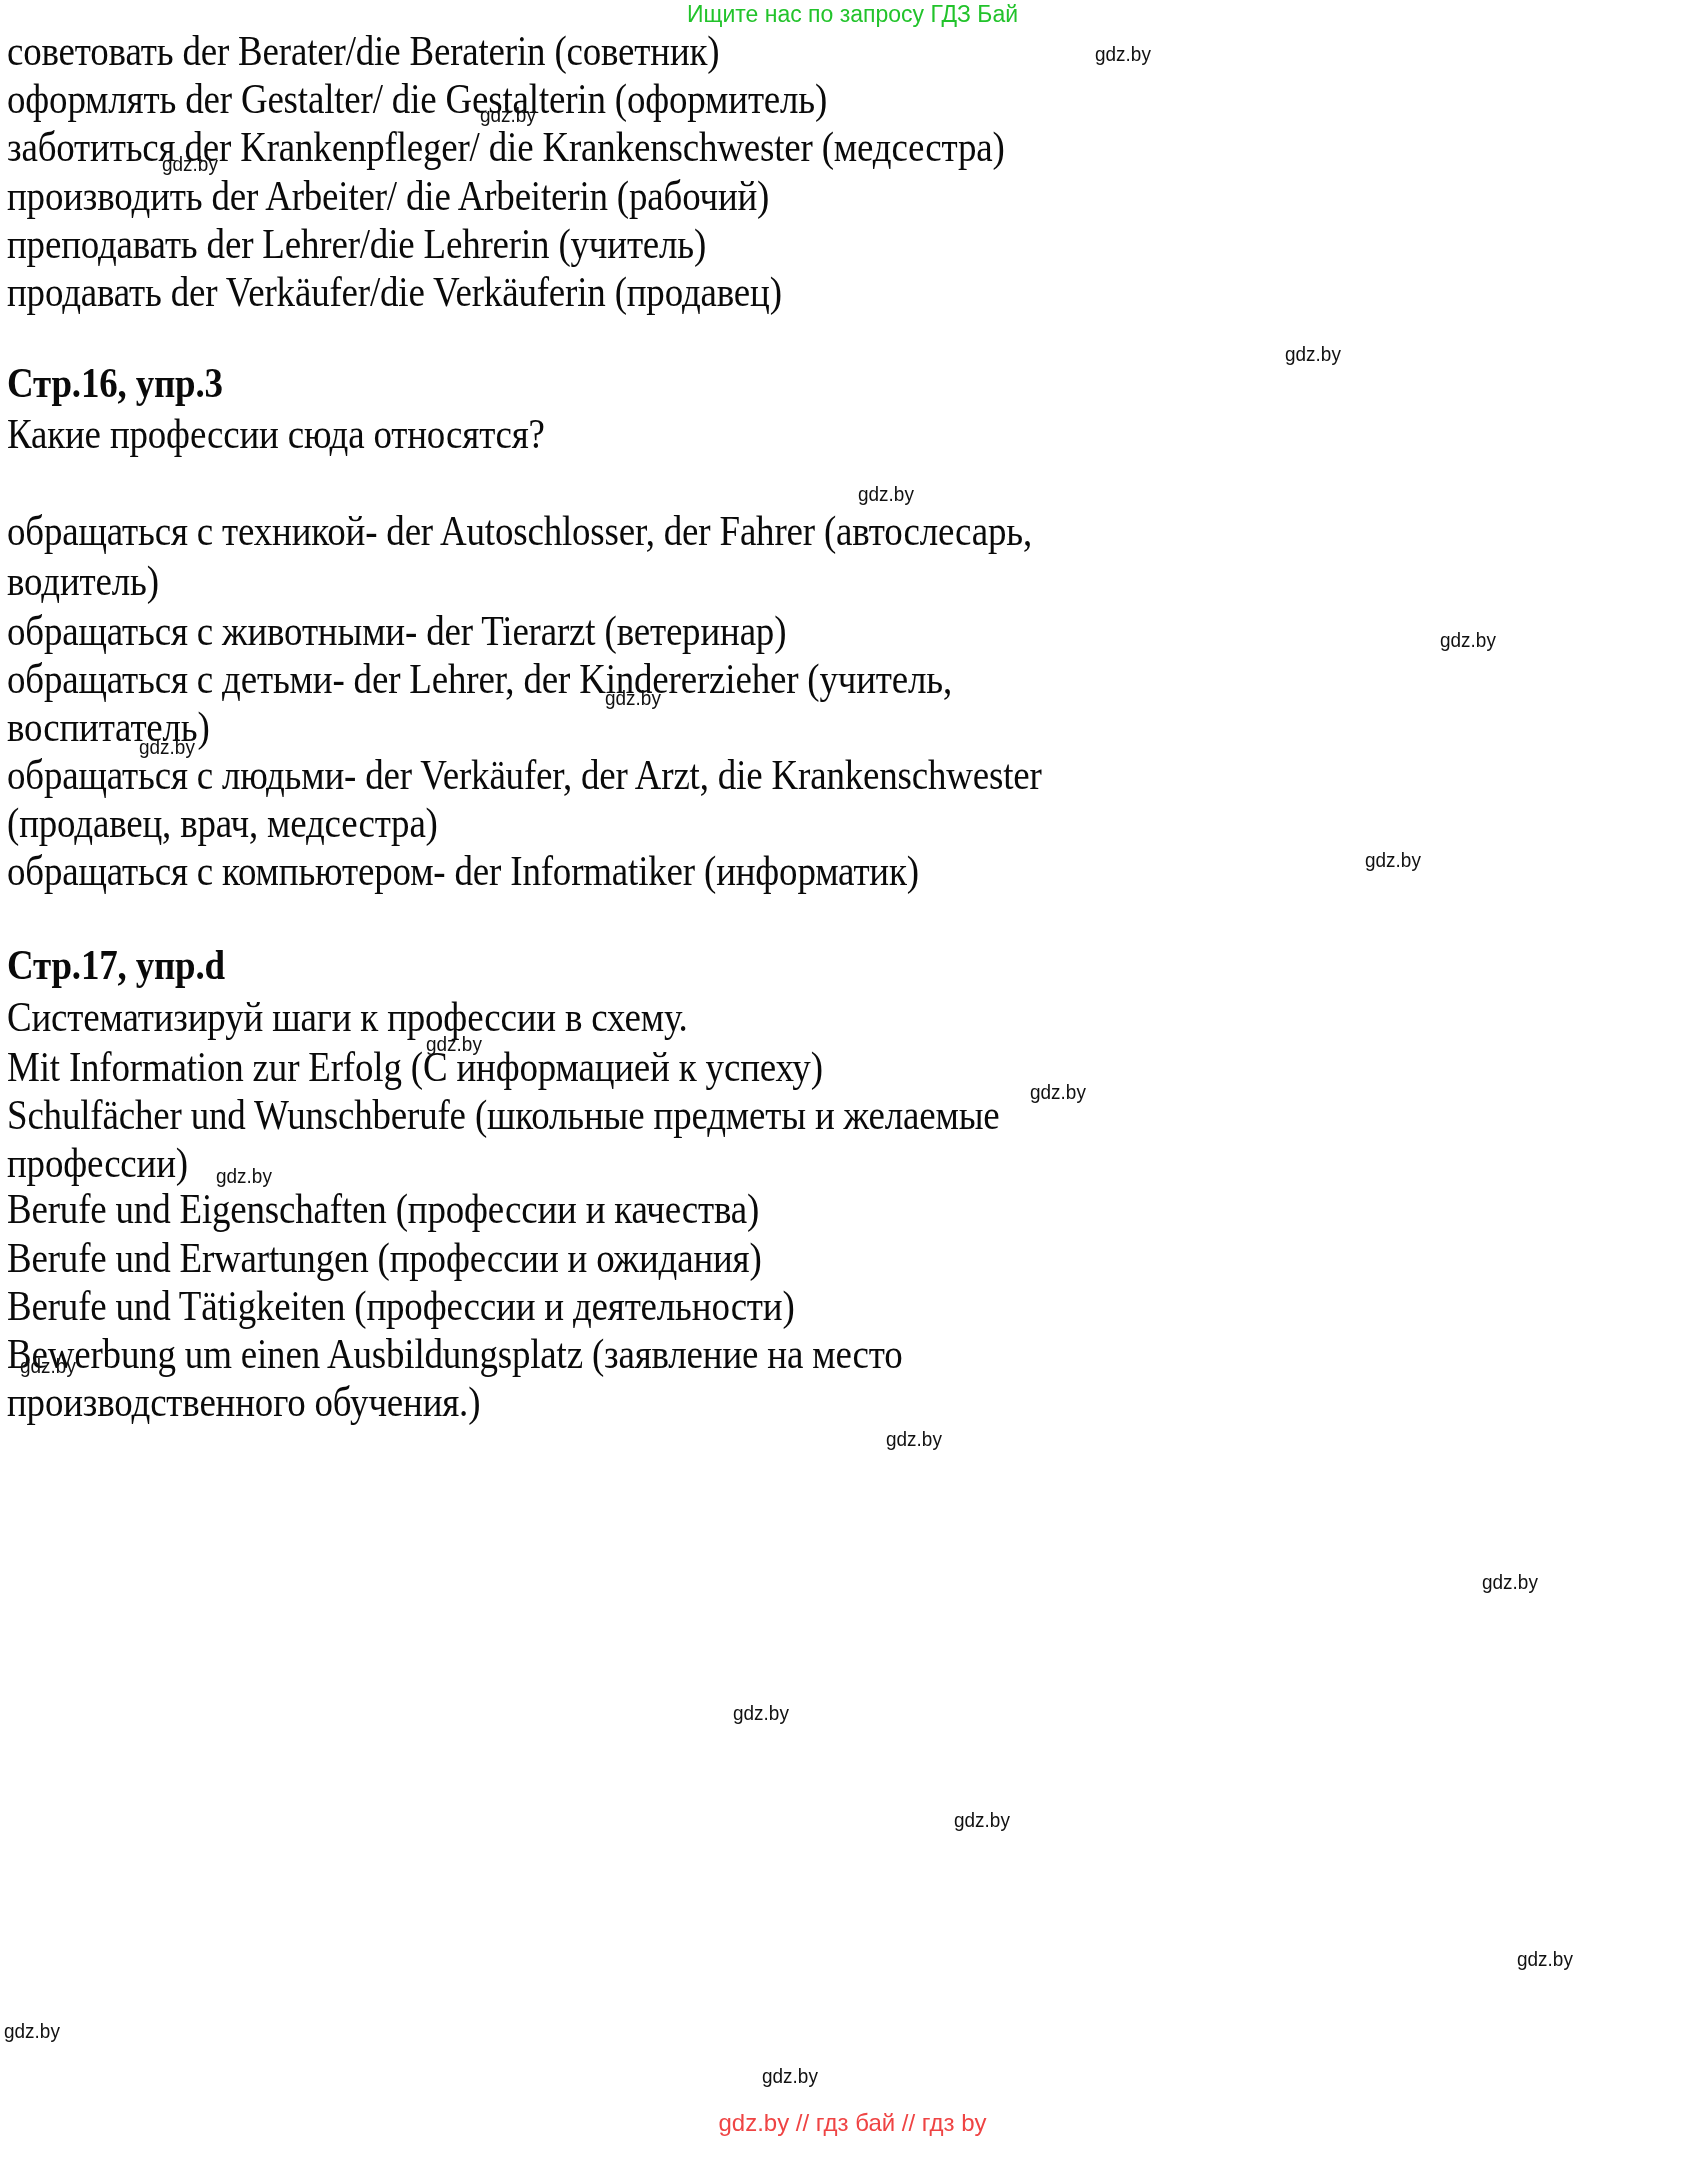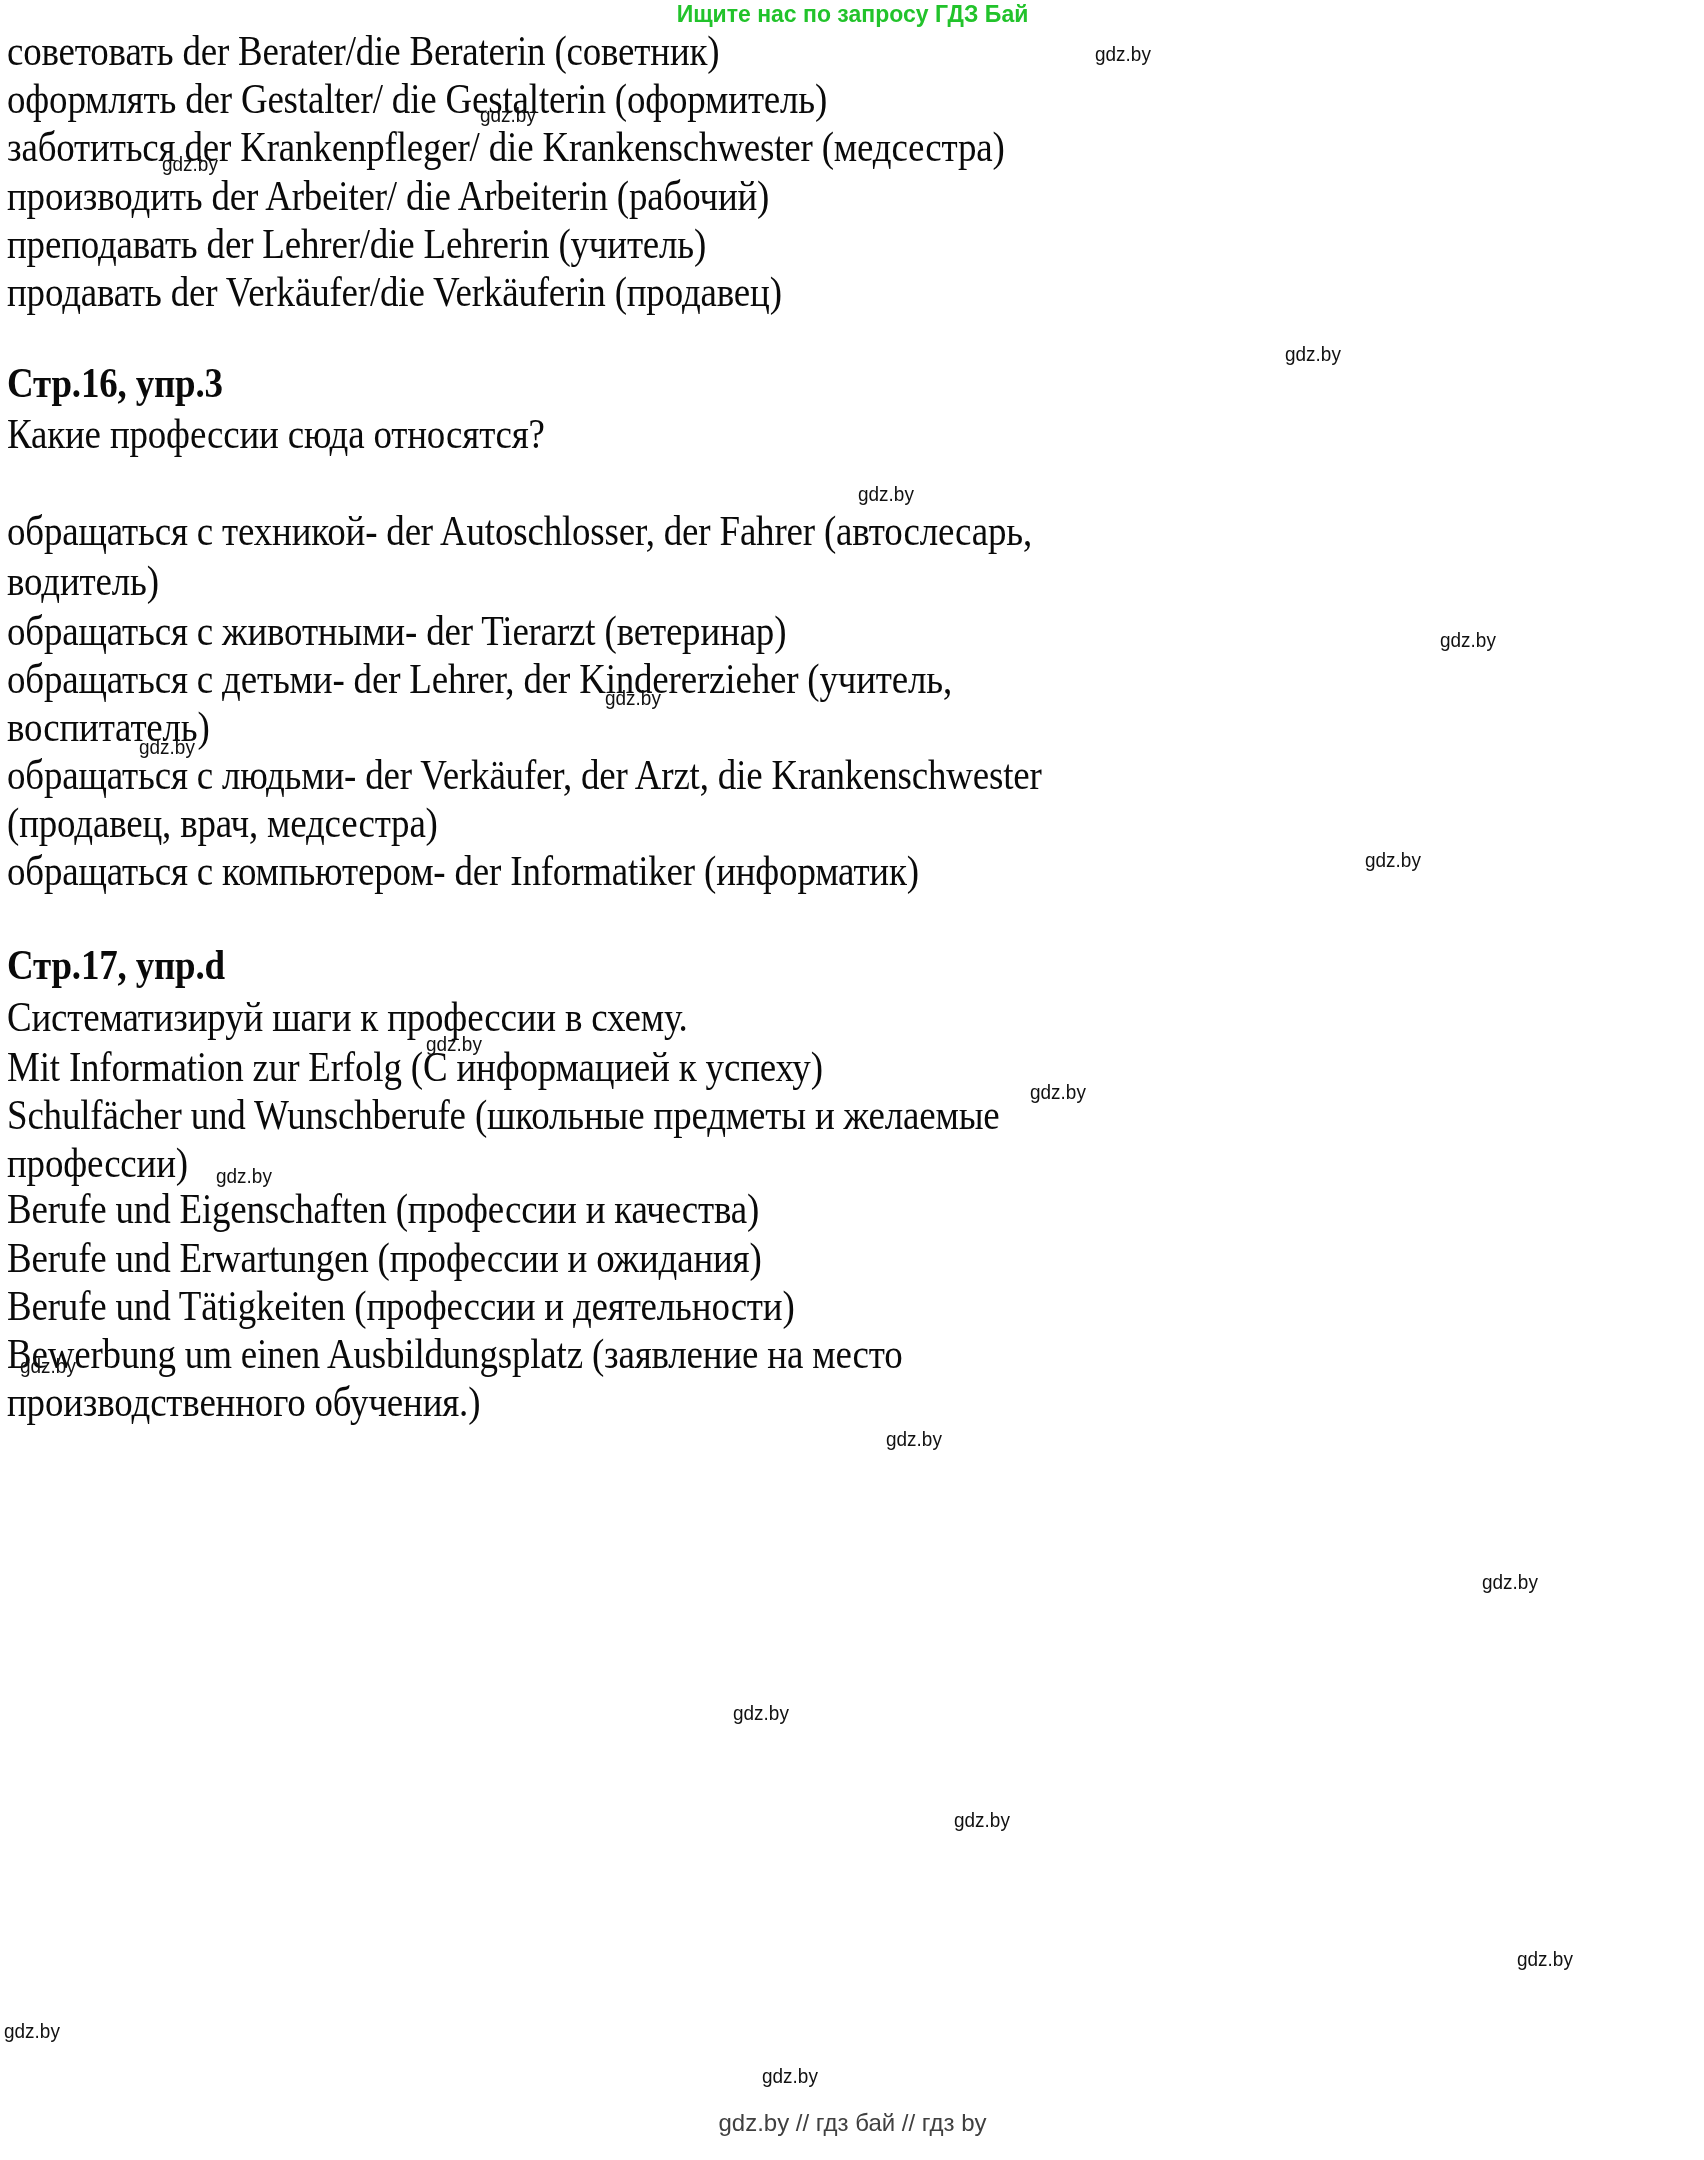--- a/index.html
+++ b/index.html
@@ -20,21 +20,21 @@
   }
 
   
   .promo-banner {
     position: absolute;
     top: 0px;
     left: 0;
     width: 1705px;
     text-align: center;
     font-family: "Liberation Sans", "DejaVu Sans", sans-serif;
-    font-weight: bold;
+    font-weight: normal;
     font-size: 23px;
     color: #22c32b;
     line-height: 28px;
     white-space: nowrap;
   }
 
   
   .txt {
     position: absolute;
     left: 7.4px;
@@ -128,16 +128,16 @@
       <div class="wm" style="left: 20.4px; top: 1355px;">gdz.by</div>
       <div class="wm" style="left: 886px; top: 1428px;">gdz.by</div>
       <div class="wm" style="left: 1482px; top: 1571px;">gdz.by</div>
       <div class="wm" style="left: 733px; top: 1702px;">gdz.by</div>
       <div class="wm" style="left: 954px; top: 1809px;">gdz.by</div>
       <div class="wm" style="left: 1517px; top: 1948px;">gdz.by</div>
       <div class="wm" style="left: 3.7px; top: 2020px;">gdz.by</div>
       <div class="wm" style="left: 762px; top: 2065px;">gdz.by</div>
     </div>
 
-  <div class="footer-line" style="top: 2109px; color: #404040;">gdz.by  //  гдз бай  //  гдз by</div>
+  <div class="footer-line" style="top: 2109px; color: #ef4444;">gdz.by  //  гдз бай  //  гдз by</div>
 
 </div>
 
 
 </body></html>

